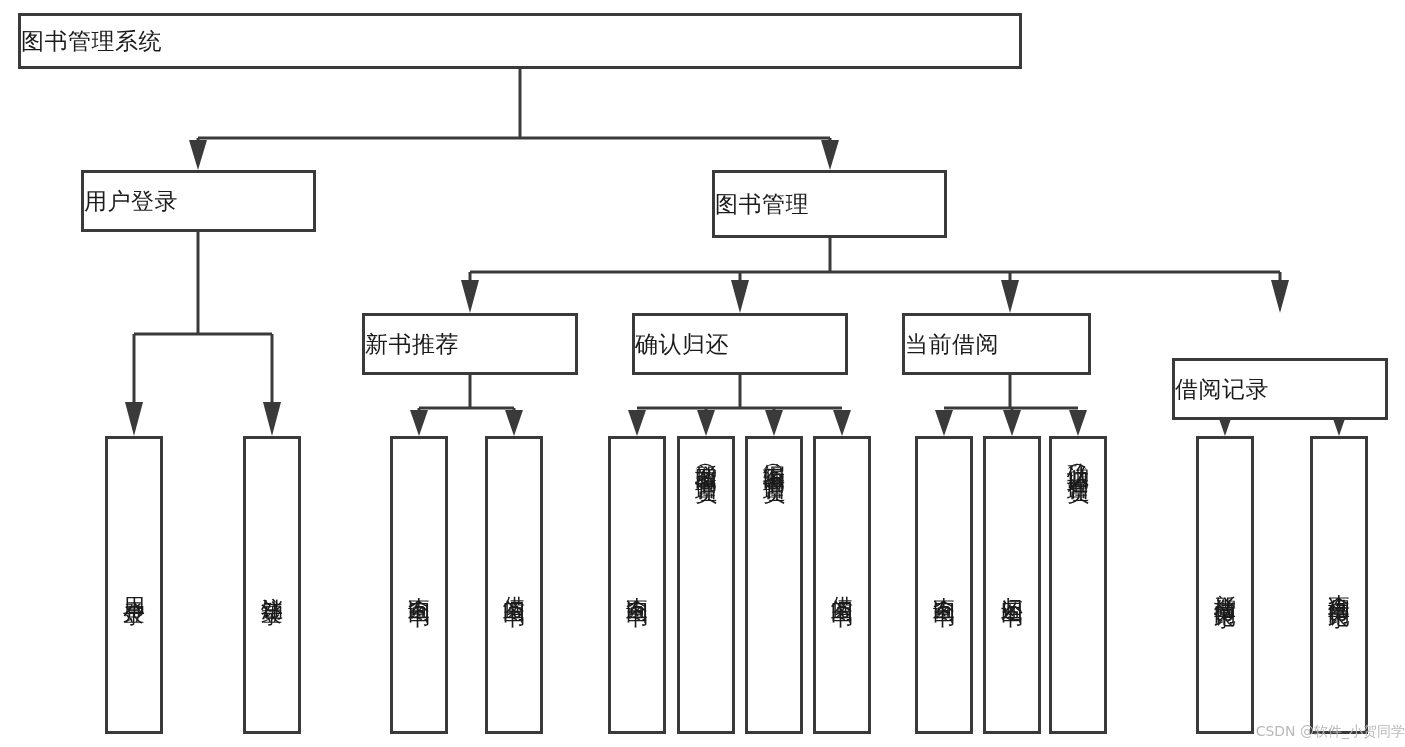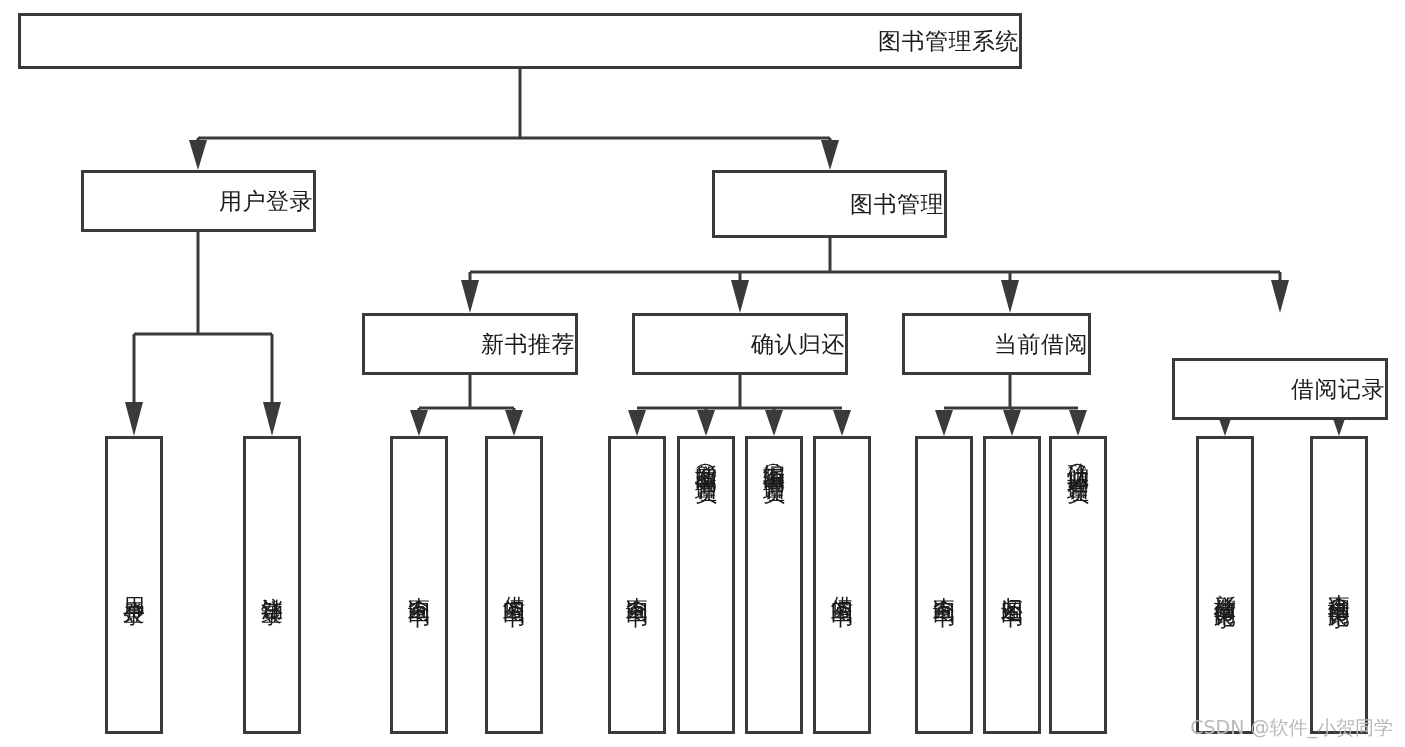--- a/index.html
+++ b/index.html
@@ -17,21 +17,21 @@
     background: #ffffff;
     overflow: hidden;
   }
   .node {
     position: absolute;
     box-sizing: border-box;
     border: 3px solid #3a3a3a;
     background: #ffffff;
     display: flex;
     align-items: center;
-    justify-content: flex-end;
+    justify-content: flex-start;
   }
   .node.level0 { border-width: 3px; }
   .node .label {
     color: #1b1b1b;
     font-size: 23px;
     line-height: 1.0;
     letter-spacing: 0.5px;
     white-space: nowrap;
   }
   .node.leaf {
@@ -62,24 +62,24 @@
   .wire {
     stroke: #3a3a3a;
     stroke-width: 3;
     fill: none;
   }
   .arrowhead {
     fill: #3a3a3a;
   }
   #watermark {
     position: absolute;
-    right: 12px;
+    right: 0;
     bottom: 6px;
     color: #b9b9b9;
-    font-size: 19px;
+    font-size: 14px;
     white-space: nowrap;
   }
 </style>
 </head>
 <body>
 
 <div id="canvas">
 
   <svg id="wires" viewBox="0 0 1405 747" xmlns="http://www.w3.org/2000/svg">
     <defs></defs>
@@ -144,21 +144,21 @@
     <span class="label">图书管理系统</span>
   </div>
 
   <div class="node" style="left:81px; top:170px; width:235px; height:62px;">
     <span class="label">用户登录</span>
   </div>
   <div class="node" style="left:712px; top:170px; width:235px; height:68px;">
     <span class="label">图书管理</span>
   </div>
 
-  <div class="node" style="left:362px; top:313px; width:216px; height:62px;padding-left:36px;">
+  <div class="node" style="left:362px; top:313px; width:216px; height:62px;">
     <span class="label">新书推荐</span>
   </div>
   <div class="node" style="left:632px; top:313px; width:216px; height:62px;">
     <span class="label">确认归还</span>
   </div>
   <div class="node" style="left:902px; top:313px; width:189px; height:62px;">
     <span class="label">当前借阅</span>
   </div>
   <div class="node" style="left:1172px; top:313px; width:216px; height:62px;margin-top:45px;">
     <span class="label">借阅记录</span>

